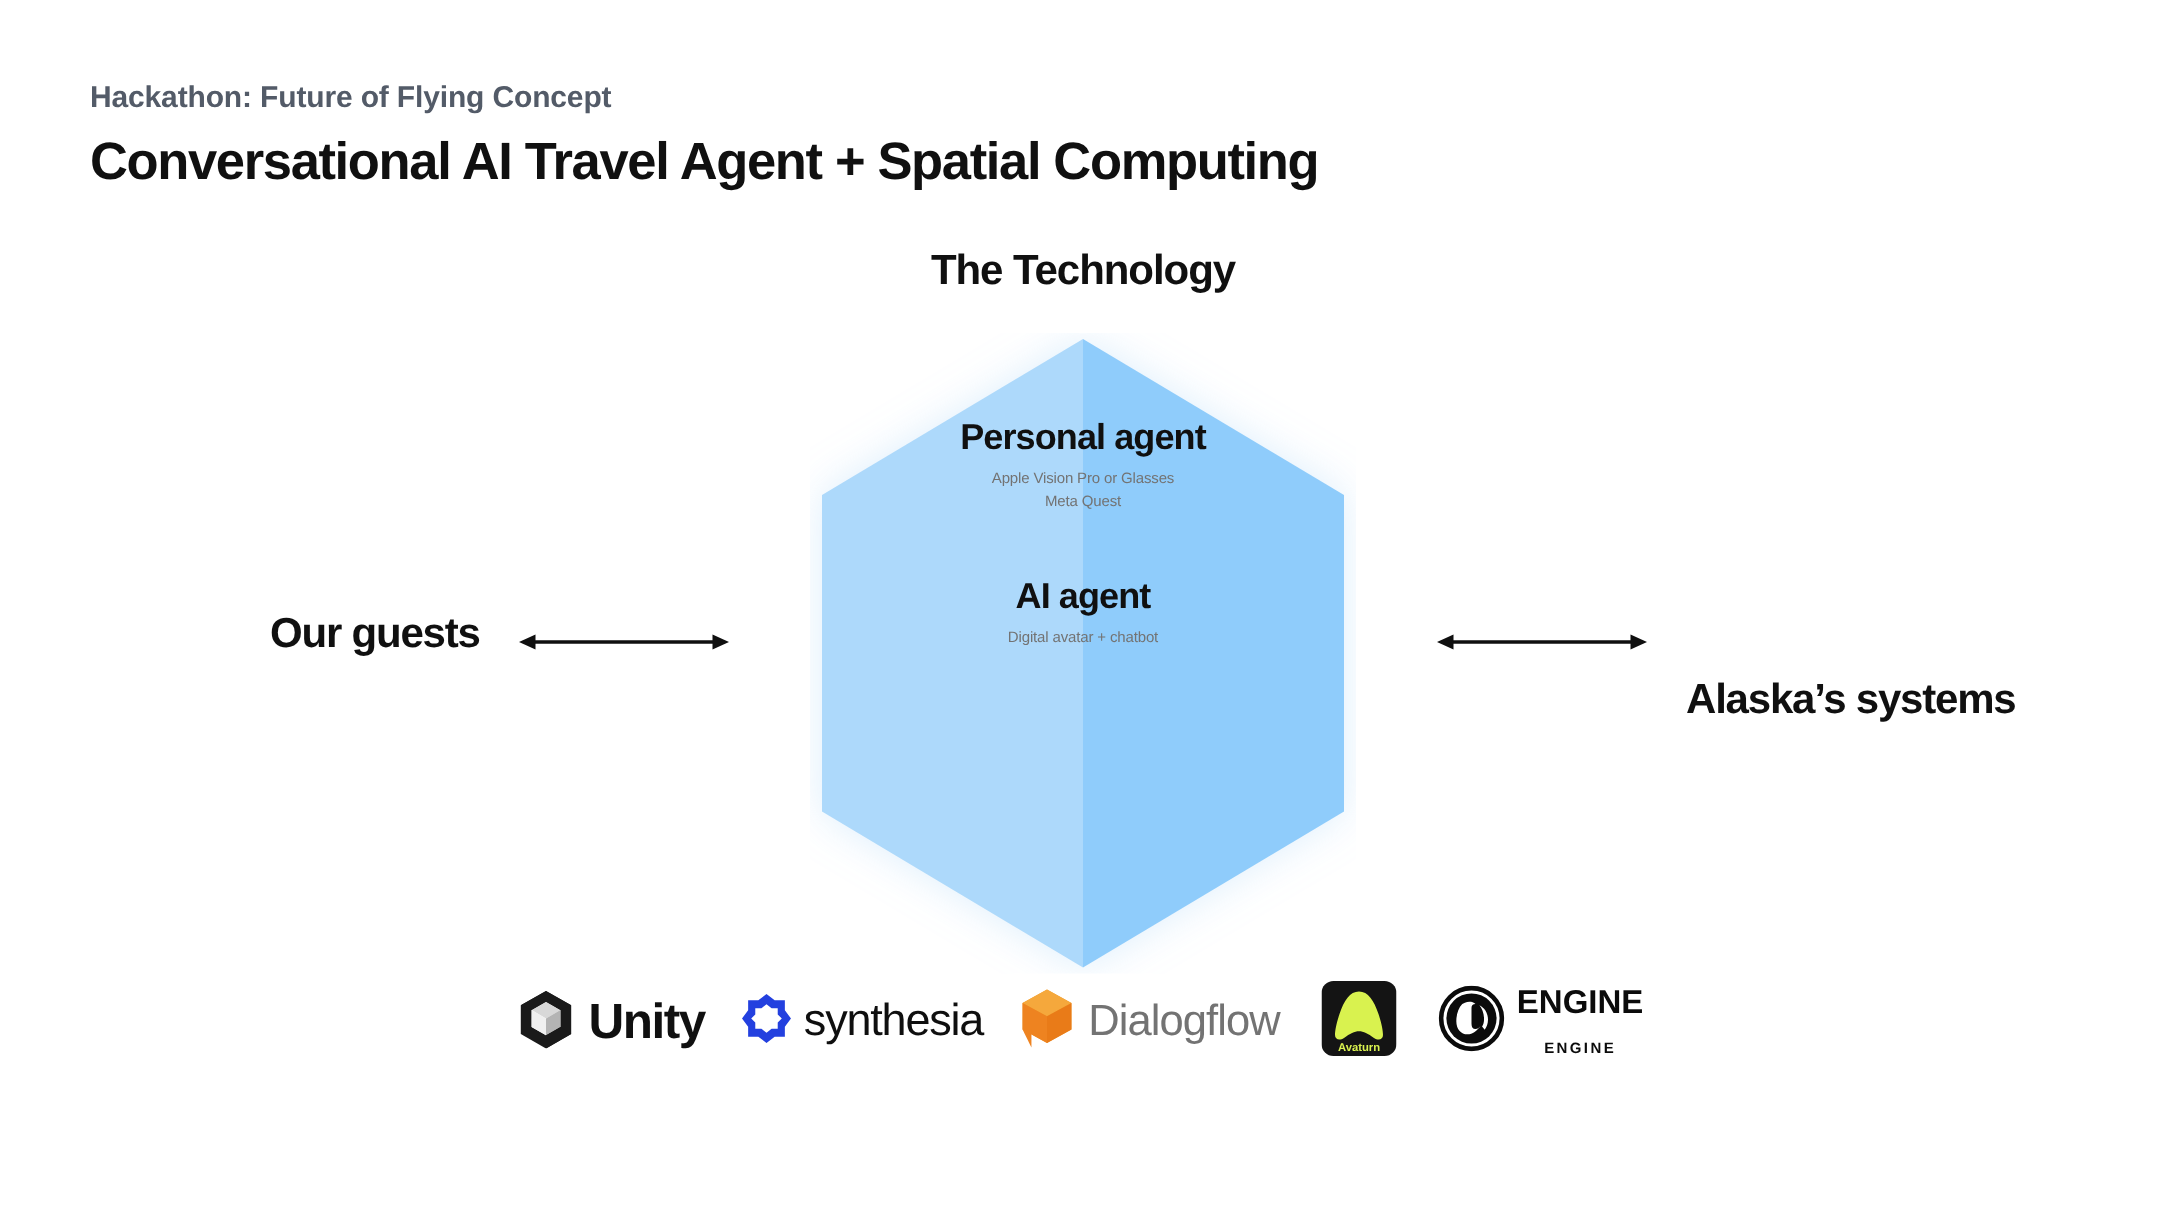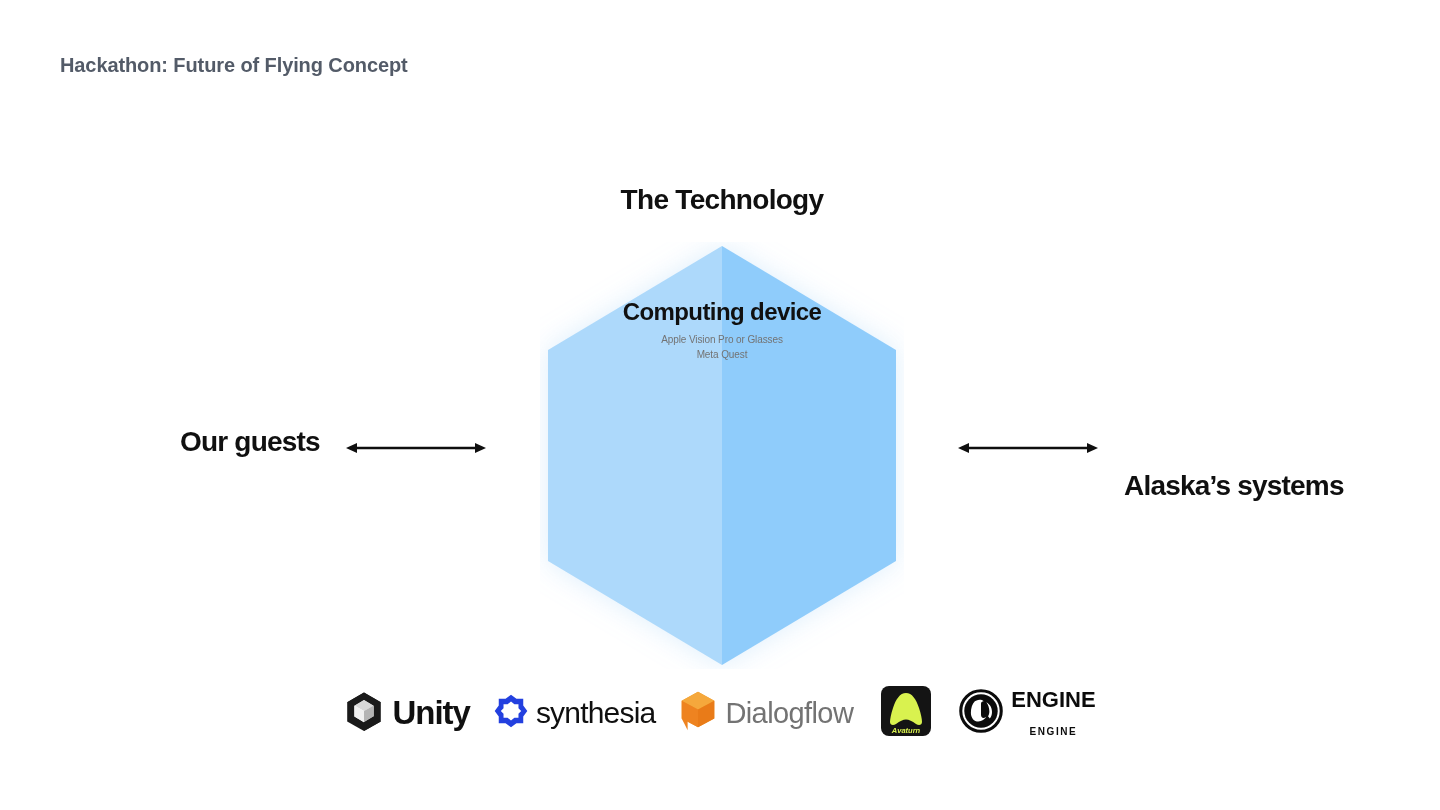--- a/index.html
+++ b/index.html
@@ -38,21 +38,21 @@
     color: #101010;
     line-height: 1.15;
     margin: 0;
     white-space: nowrap;
   }
 
   
   .diagram {
     position: absolute;
     left: 0;
-    top: 168px;
+    top: 148px;
     width: 1400px;
     height: 600px;
   }
 
   
   .tech-label {
     position: absolute;
     left: 0;
     top: 16px;
     width: 1440px;
@@ -169,21 +169,21 @@
     color: #0f0f0f;
   }
   
   .logo-dialogflow .logo-text {
     font-size: 29px;
     font-weight: 400;
     letter-spacing: -0.6px;
     color: #737373;
   }
   
-  .logo-avaturn { margin: 16px 4px; font-style: italic; }
+  .logo-avaturn { margin: 4px 4px; }
   
   .logo-unreal .unreal-words {
     display: flex;
     flex-direction: column;
     align-items: center;
     line-height: 1;
   }
   .logo-unreal .unreal-main {
     font-size: 22px;
     font-weight: 700;
@@ -196,20 +196,21 @@
     letter-spacing: 1.6px;
     color: #0b0b0b;
     margin-top: 16px;
   }
 </style>
 </head>
 <body>
 
 <div class="header">
   <div class="eyebrow">Hackathon: Future of Flying Concept</div>
+  <h1 class="title">Conversational AI Travel Agent + Spatial Computing</h1>
 </div>
 
 <div class="diagram">
 
   <div class="tech-label">The Technology</div>
 
   <div class="side-label left">Our guests</div>
 
   <div class="arrow left">
     <svg width="140" height="20" viewBox="0 0 140 20" aria-hidden="true">
@@ -247,25 +248,29 @@
                L 356 319
                L 182 423
                L 8 319
                L 8 108
                Z" fill="url(#hexGrad)" filter="url(#hexGlow)" stroke="none" stroke-linejoin="round"></path>
     </svg>
 
     <div class="hex-content">
 
       <div class="hex-block b1">
-        <div class="hex-head">Computing device</div>
+        <div class="hex-head">Personal agent</div>
         <div class="hex-sub">Apple Vision Pro or Glasses</div>
         <div class="hex-sub" style="margin-top:0">Meta Quest</div>
       </div>
 
+      <div class="hex-block b2">
+        <div class="hex-head">AI agent</div>
+        <div class="hex-sub">Digital avatar + chatbot</div>
+      </div>
 
 
     </div>
   </div>
 
   <div class="logos">
 
     <div class="logo logo-unity">
       <span>
         <svg width="40" height="40" viewBox="0 0 100 100" aria-hidden="true">

